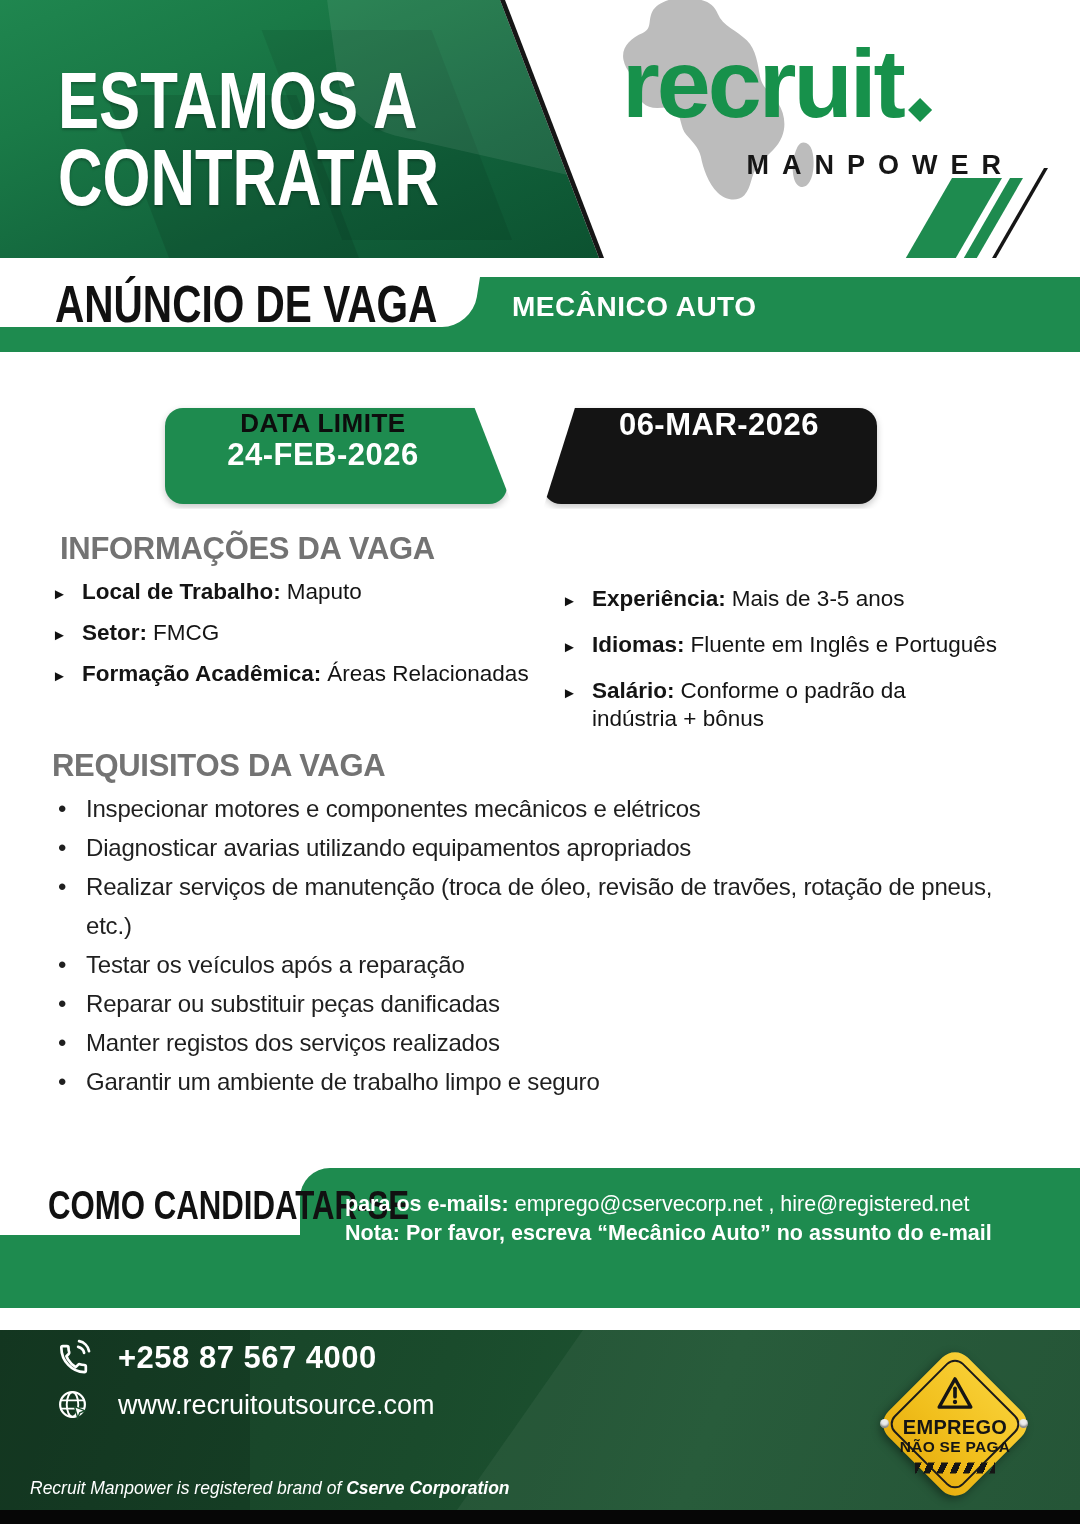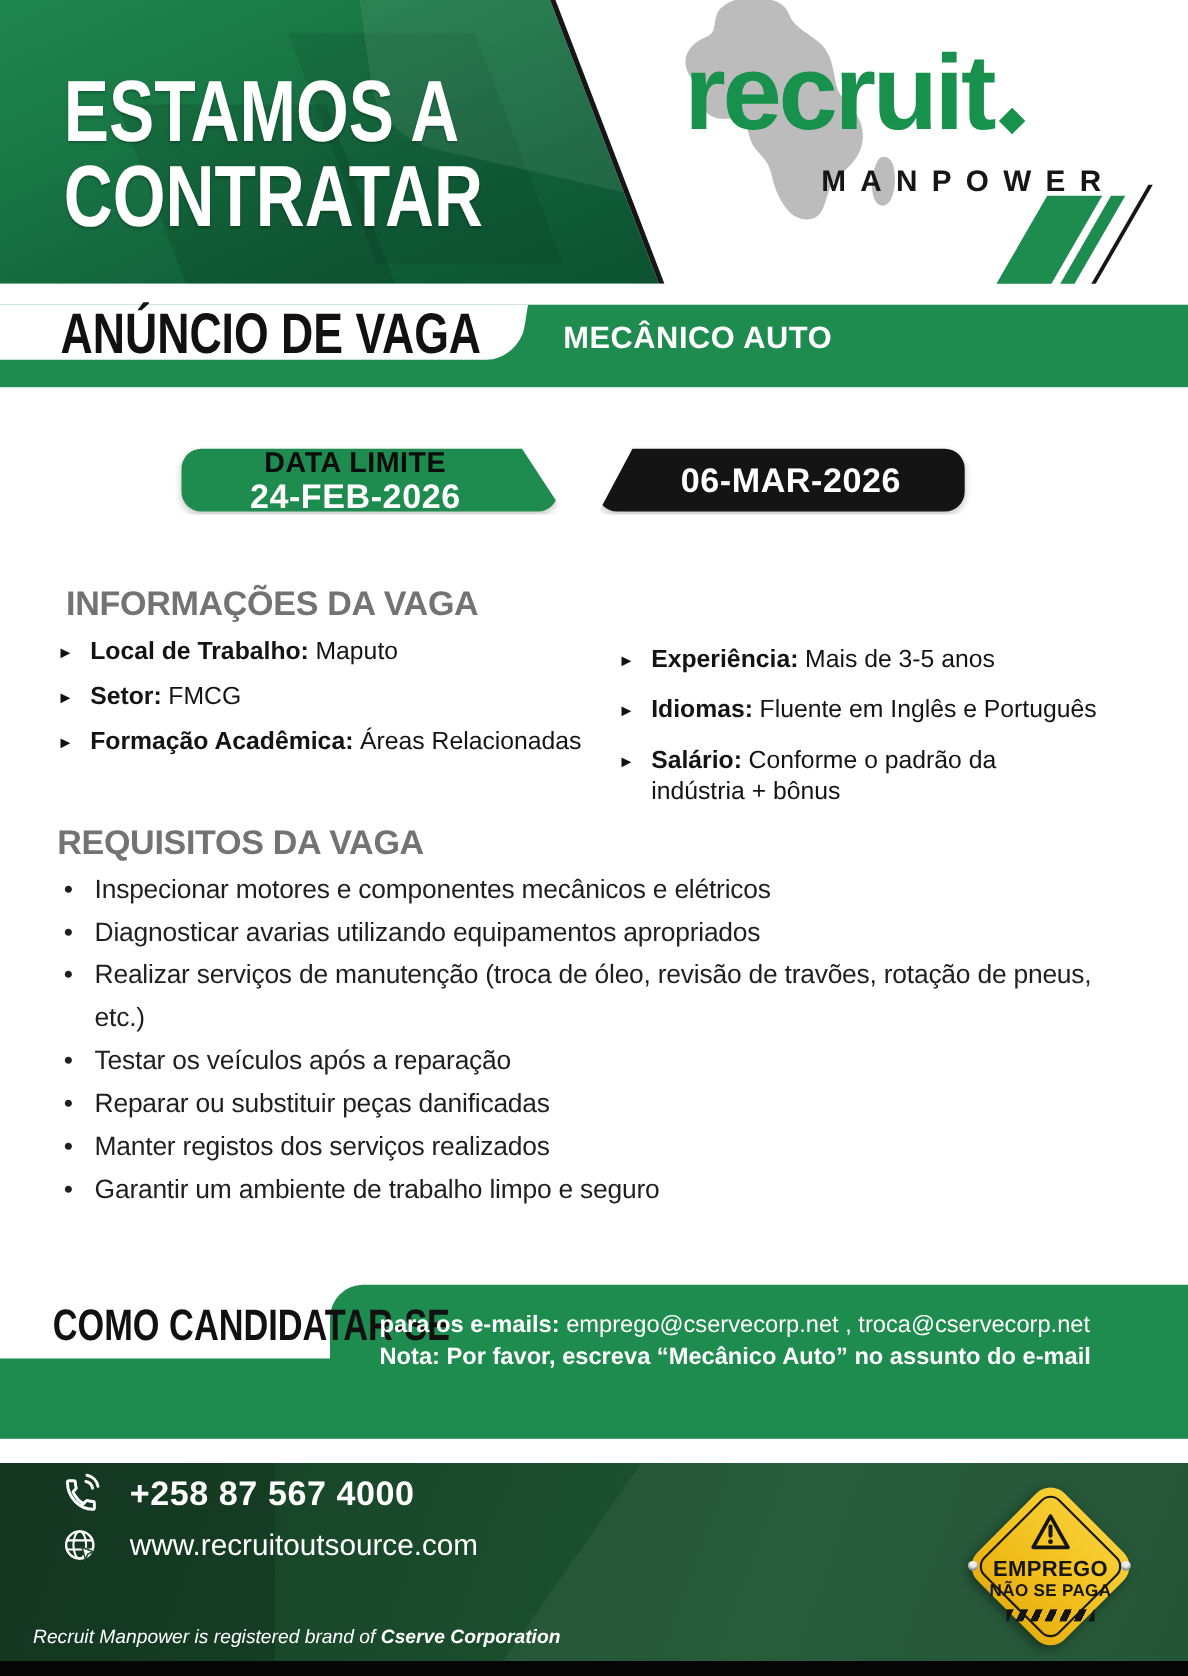--- a/index.html
+++ b/index.html
@@ -47,21 +47,21 @@
   .band-white{
     position:absolute;left:-20px;top:277px;width:500px;height:50px;background:#fff;
     border-bottom-right-radius:30px;transform:skewX(-9deg);transform-origin:top left;
   }
   .banner-label{
     position:absolute;left:55px;top:280px;font-size:52px;line-height:48px;font-weight:800;color:#111;
     transform:scaleX(.78);transform-origin:left top;white-space:nowrap;
   }
   .banner-pos{position:absolute;left:512px;top:291px;font-size:28px;font-weight:800;color:#fff;letter-spacing:.5px;}
   
-  .badge{position:absolute;top:408px;height:57px;display:flex;flex-direction:column;justify-content:center;text-align:center;box-shadow:0 3px 7px rgba(0,0,0,.22);}
+  .badge{position:absolute;top:408px;height:96px;display:flex;flex-direction:column;text-align:center;box-shadow:0 3px 7px rgba(0,0,0,.22);}
   .badge-green{
     left:165px;width:342px;background:#1e8b4f;border-radius:18px;
     clip-path:polygon(-5% -5%,90% -5%,102% 105%,-5% 105%);
   }
   .badge-black{
     left:543px;width:334px;background:#141414;border-radius:18px;
     clip-path:polygon(10% -5%,105% -5%,105% 105%,0% 105%);
   }
   .badge .lbl{font-size:26px;font-weight:800;line-height:30px;letter-spacing:.5px;}
   .badge .val{font-size:31px;font-weight:800;line-height:34px;color:#fff;letter-spacing:.5px;}
@@ -208,21 +208,21 @@
     <li><span>Testar os veículos após a reparação</span></li>
     <li><span>Reparar ou substituir peças danificadas</span></li>
     <li><span>Manter registos dos serviços realizados</span></li>
     <li><span>Garantir um ambiente de trabalho limpo e seguro</span></li>
   </ul>
 
   <div class="apply-a"></div>
   <div class="apply-b"></div>
   <div class="apply-label">COMO CANDIDATAR-SE</div>
   <div class="apply-text">
-    <div><span class="b">para os e-mails:</span><span class="v">emprego@cservecorp.net , troca@cservecorp.net</span></div>
+    <div><span class="b">para os e-mails:</span><span class="v">emprego@cservecorp.net , hire@registered.net</span></div>
     <div class="b">Nota: Por favor, escreva “Mecânico Auto” no assunto do e-mail</div>
   </div>
 
   <div class="footer">
     <div class="fsw2"></div>
     <div class="fsw1"></div>
     <svg class="f-ico ico-phone" viewBox="0 0 24 24">
       <path d="M8.2 13.5c1.2 2 2.9 3.7 4.9 4.9l1.6-1.6c.25-.25.6-.33.93-.22.9.3 1.87.47 2.87.47.52 0 .95.43.95.95v2.6c0 .52-.43.95-.95.95C10.9 21.5 4 14.6 4 6.1c0-.52.43-.95.95-.95h2.6c.52 0 .95.43.95.95 0 1 .16 1.97.46 2.87.1.33.03.68-.22.93l-1.54 1.6z" fill="none" stroke="#ffffff" stroke-width="1.7" stroke-linejoin="round"></path>
       <path d="M14.6 5.6c1.9.4 3.4 1.9 3.8 3.8" fill="none" stroke="#ffffff" stroke-width="1.7" stroke-linecap="round"></path>
       <path d="M15.2 2c3.2.6 5.7 3.1 6.3 6.3" fill="none" stroke="#ffffff" stroke-width="1.7" stroke-linecap="round"></path>

